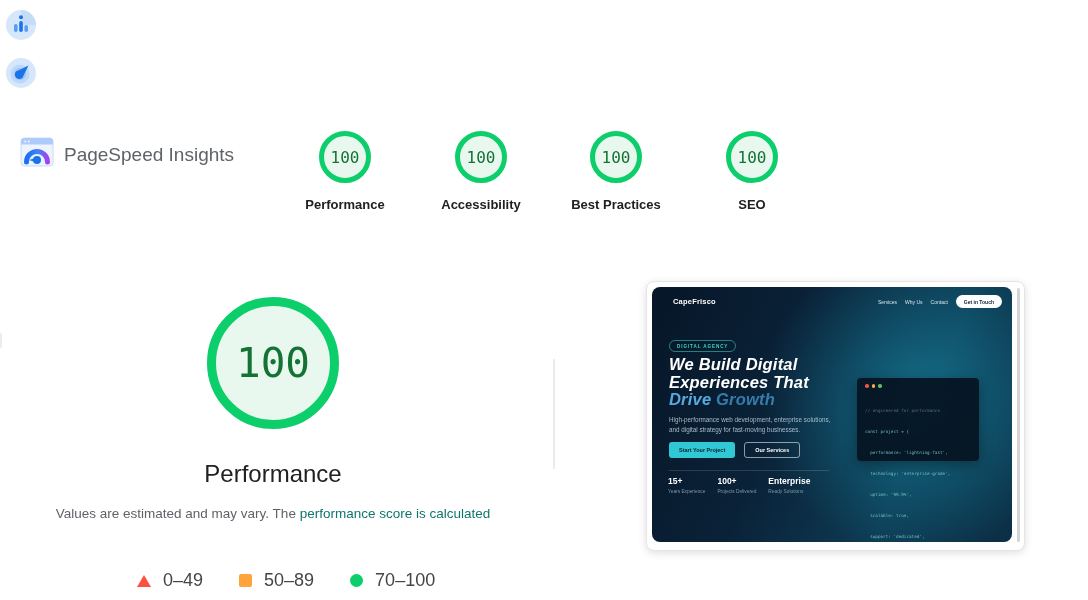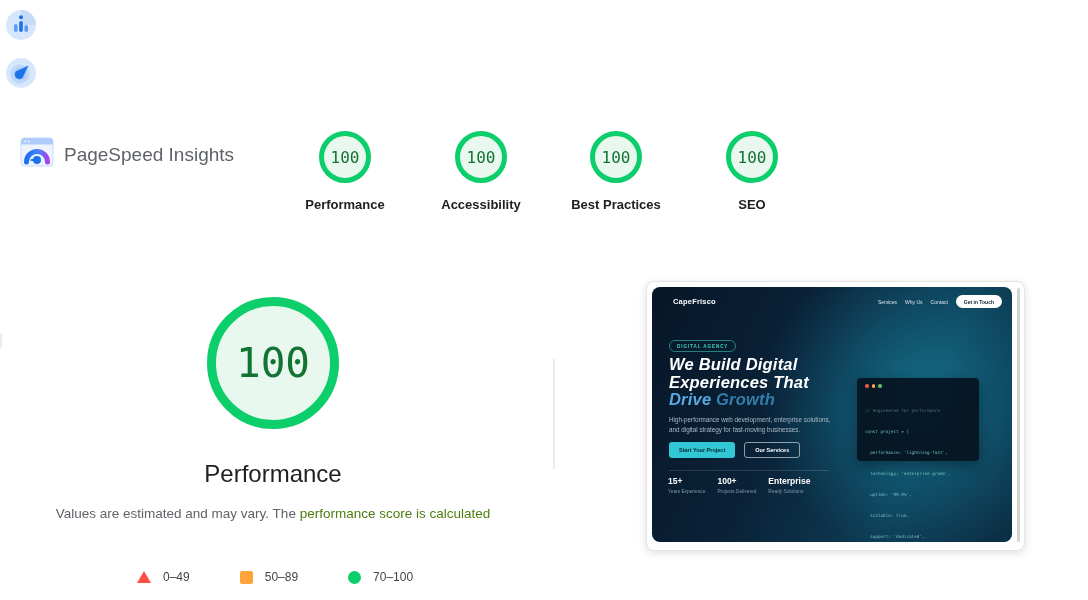--- a/index.html
+++ b/index.html
@@ -30,24 +30,24 @@
   .gauge-circle{
     width:132px;height:132px;box-sizing:border-box;margin:0 auto;
     border:9px solid #0cce6b;background:#e9f8ef;border-radius:50%;
     display:flex;align-items:center;justify-content:center;
     font-family:"DejaVu Sans Mono",monospace;font-size:41px;color:#137333;
   }
   .gauge-label{margin-top:31px;font-size:24px;color:#212121;}
   
   .disclaimer{position:absolute;left:43px;top:503px;width:460px;text-align:center;
     font-size:13.5px;line-height:22px;color:#5f6368;}
-  .lnk{color:#4d7c0f;text-decoration:none;cursor:pointer;margin-top:12px;}
-  
-  .legend{position:absolute;left:137px;top:570px;display:flex;gap:50px;align-items:center;
-    font-size:12px;color:#454545;}
+  .lnk{color:#0f766e;text-decoration:none;cursor:pointer;margin-top:12px;}
+  
+  .legend{position:absolute;left:137px;top:570px;display:flex;gap:36px;align-items:center;
+    font-size:18px;color:#454545;}
   .legend-item{display:flex;align-items:center;gap:12px;}
   .tri{width:0;height:0;border-left:7px solid transparent;border-right:7px solid transparent;
     border-bottom:12px solid #ff4e42;}
   .sq{width:13px;height:13px;background:#ffa33c;border-radius:2px;}
   .dot{width:13px;height:13px;background:#0cce6b;border-radius:50%;}
   
   .divider{position:absolute;left:553px;top:359px;width:2px;height:110px;background:#ebebeb;}
   .edge-artifact{position:absolute;left:0;top:333px;width:2px;height:15px;background:#ececec;border-radius:1px;}
   
   .shot-card{

